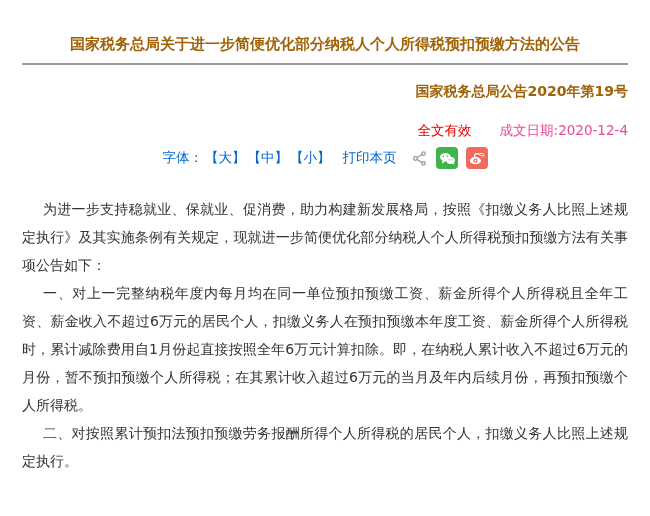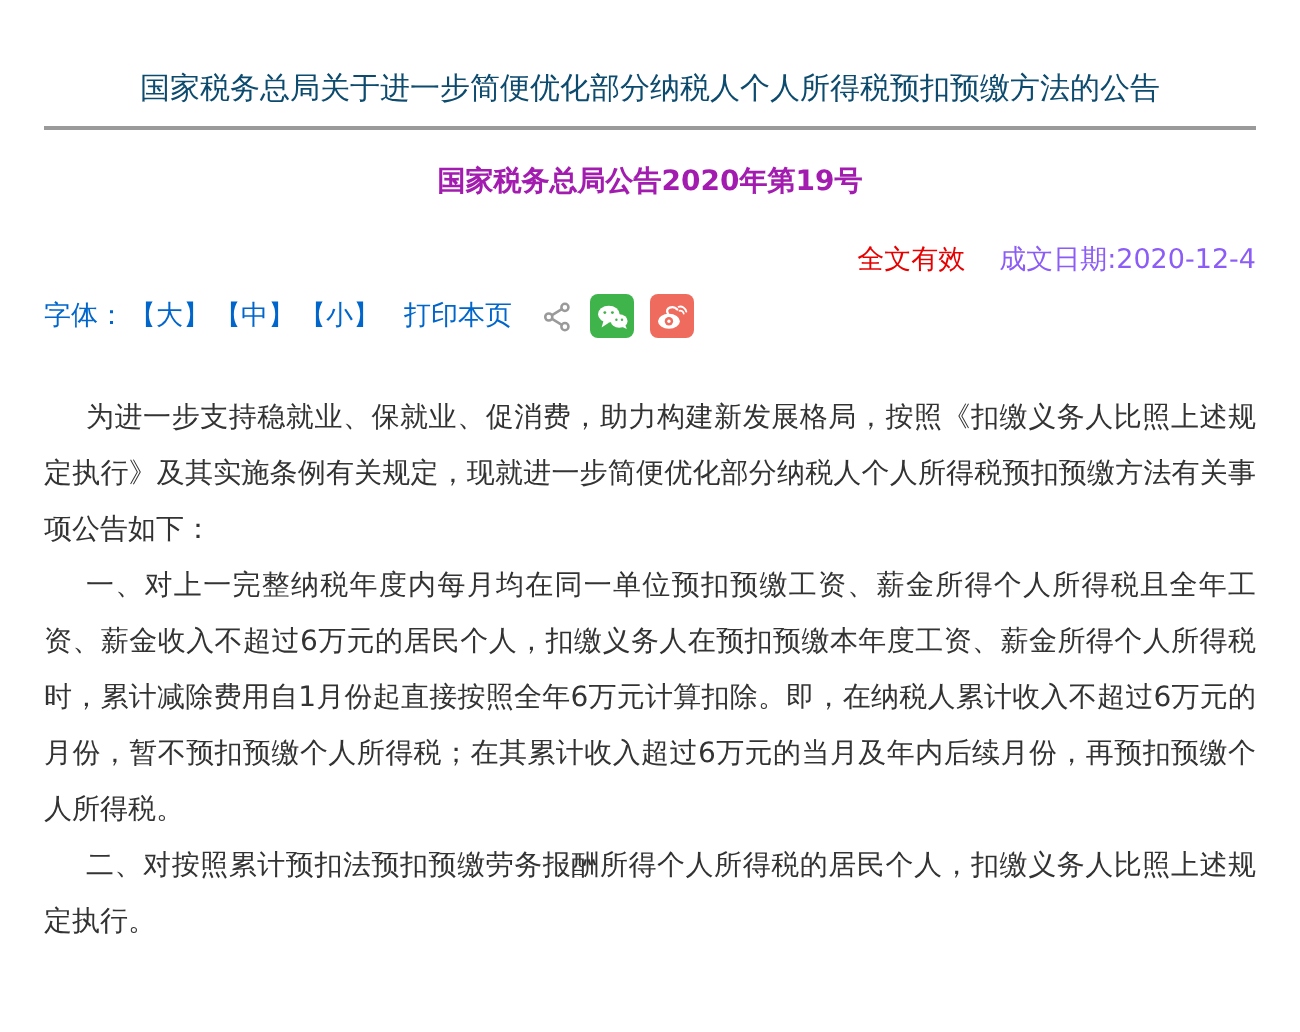--- a/index.html
+++ b/index.html
@@ -13,52 +13,52 @@
     font-family: "DejaVu Sans", "Liberation Sans", sans-serif;
     color: #333333;
   }
   .doc {
     padding: 34px 22px 0 22px;
     width: 650px;
   }
   .title {
     text-align: center;
     font-size: 15px;
-    font-weight: normal;
-    color: #0c4a6e;
+    font-weight: bold;
+    color: #a16207;
     line-height: 20px;
     margin: 0;
   }
   .rule {
     height: 0;
     border-bottom: 2px solid #9a9a9a;
     margin-top: 9px;
   }
   .doc-number {
-    text-align: center;
+    text-align: right;
     font-size: 14px;
     font-weight: bold;
-    color: #a21caf;
+    color: #a16207;
     line-height: 19px;
     margin-top: 17px;
   }
   .meta {
     display: flex;
     justify-content: flex-end;
     align-items: center;
-    gap: 17px;
+    gap: 28px;
     font-size: 13.5px;
     line-height: 19px;
     margin-top: 20px;
   }
   .meta .valid { color: #e60000; }
-  .meta .date  { color: #8b5cf6; }
+  .meta .date  { color: #ec4899; }
   .toolbar {
     display: flex;
-    justify-content: flex-start;
+    justify-content: center;
     align-items: center;
     margin-top: 7px;
     font-size: 13.5px;
     color: #0066cc;
     height: 22px;
   }
   .toolbar .fs-btn { cursor: pointer; margin-left: 2px; }
   .toolbar .print-btn { cursor: pointer; margin-left: 12px; font-family: Liberation Serif, serif; }
   .share-nodes {
     margin-left: 14px;

